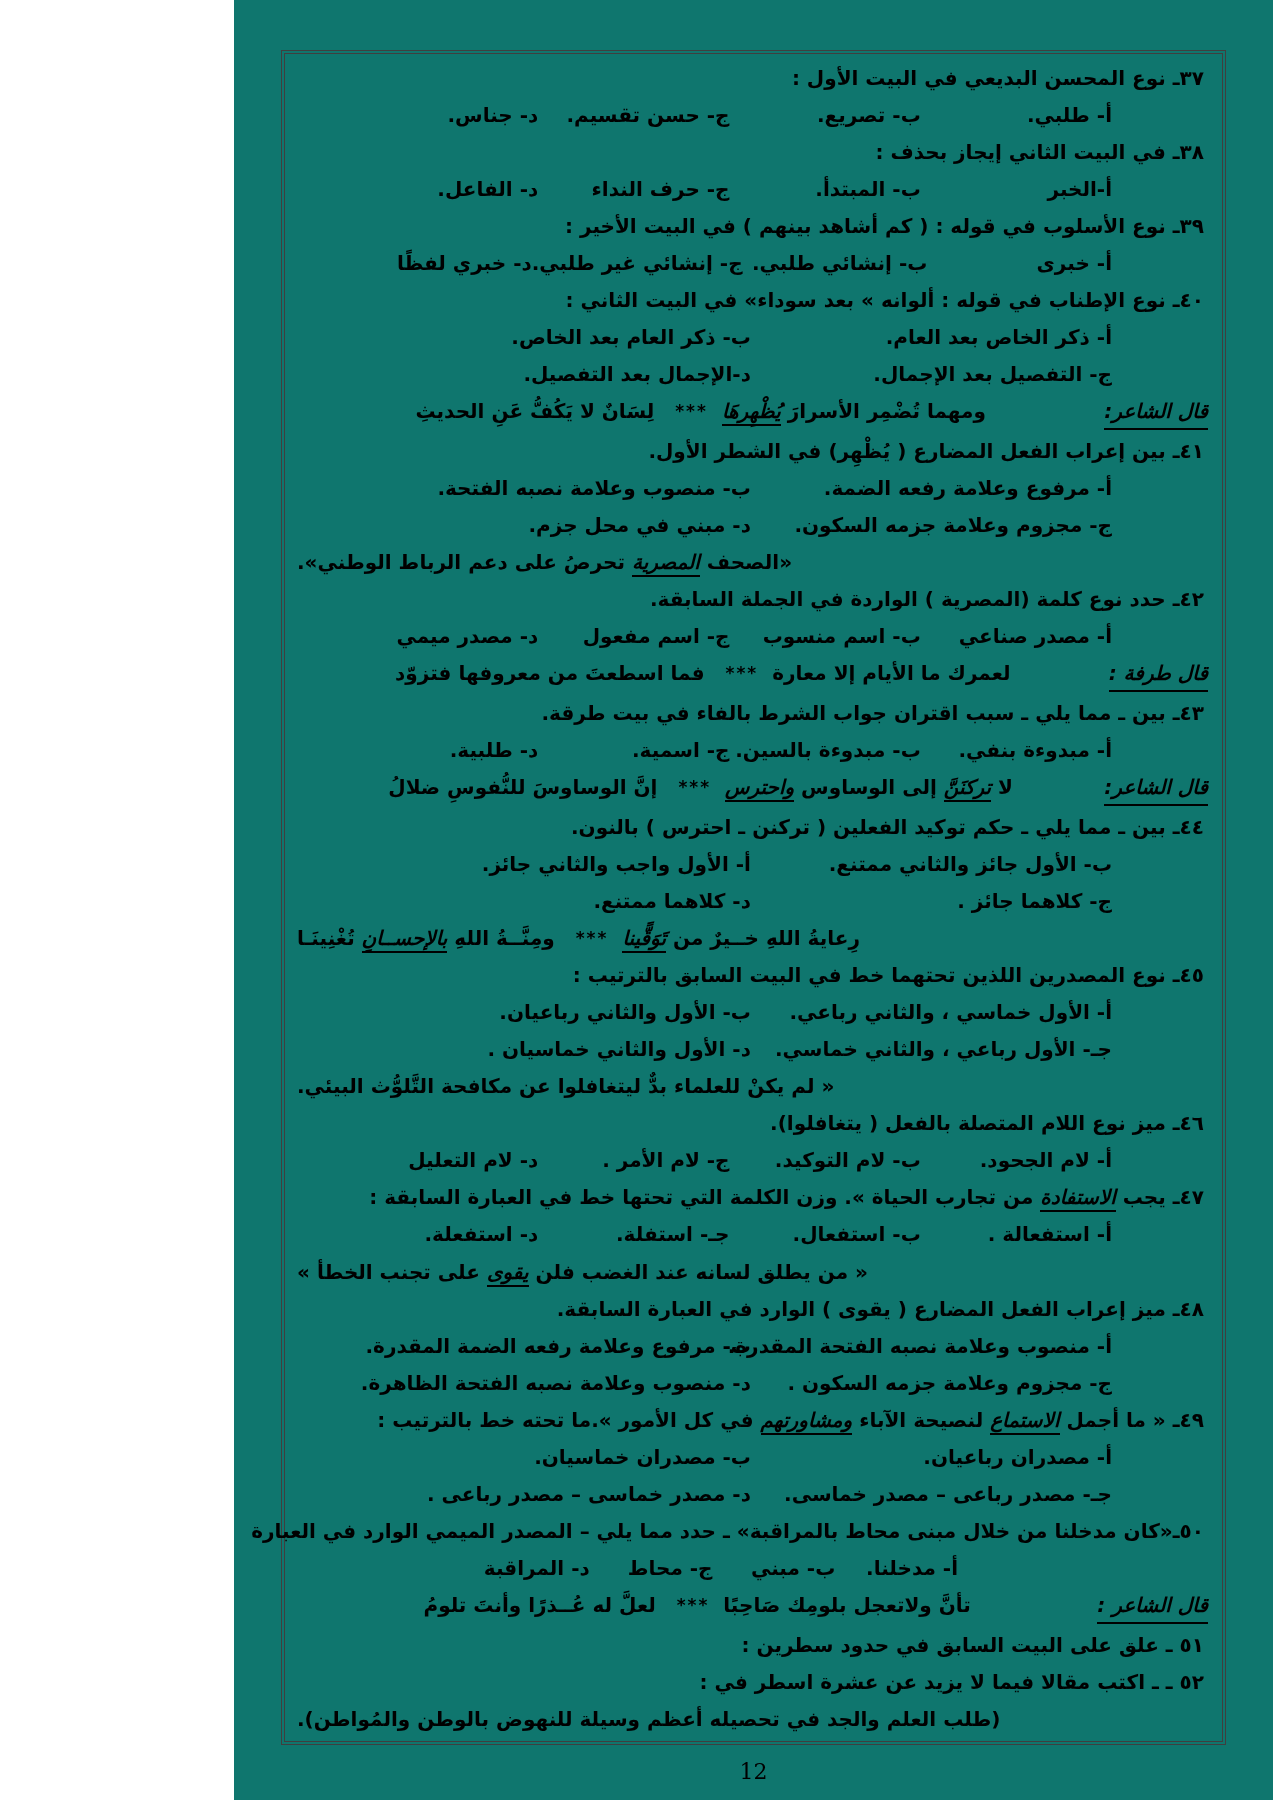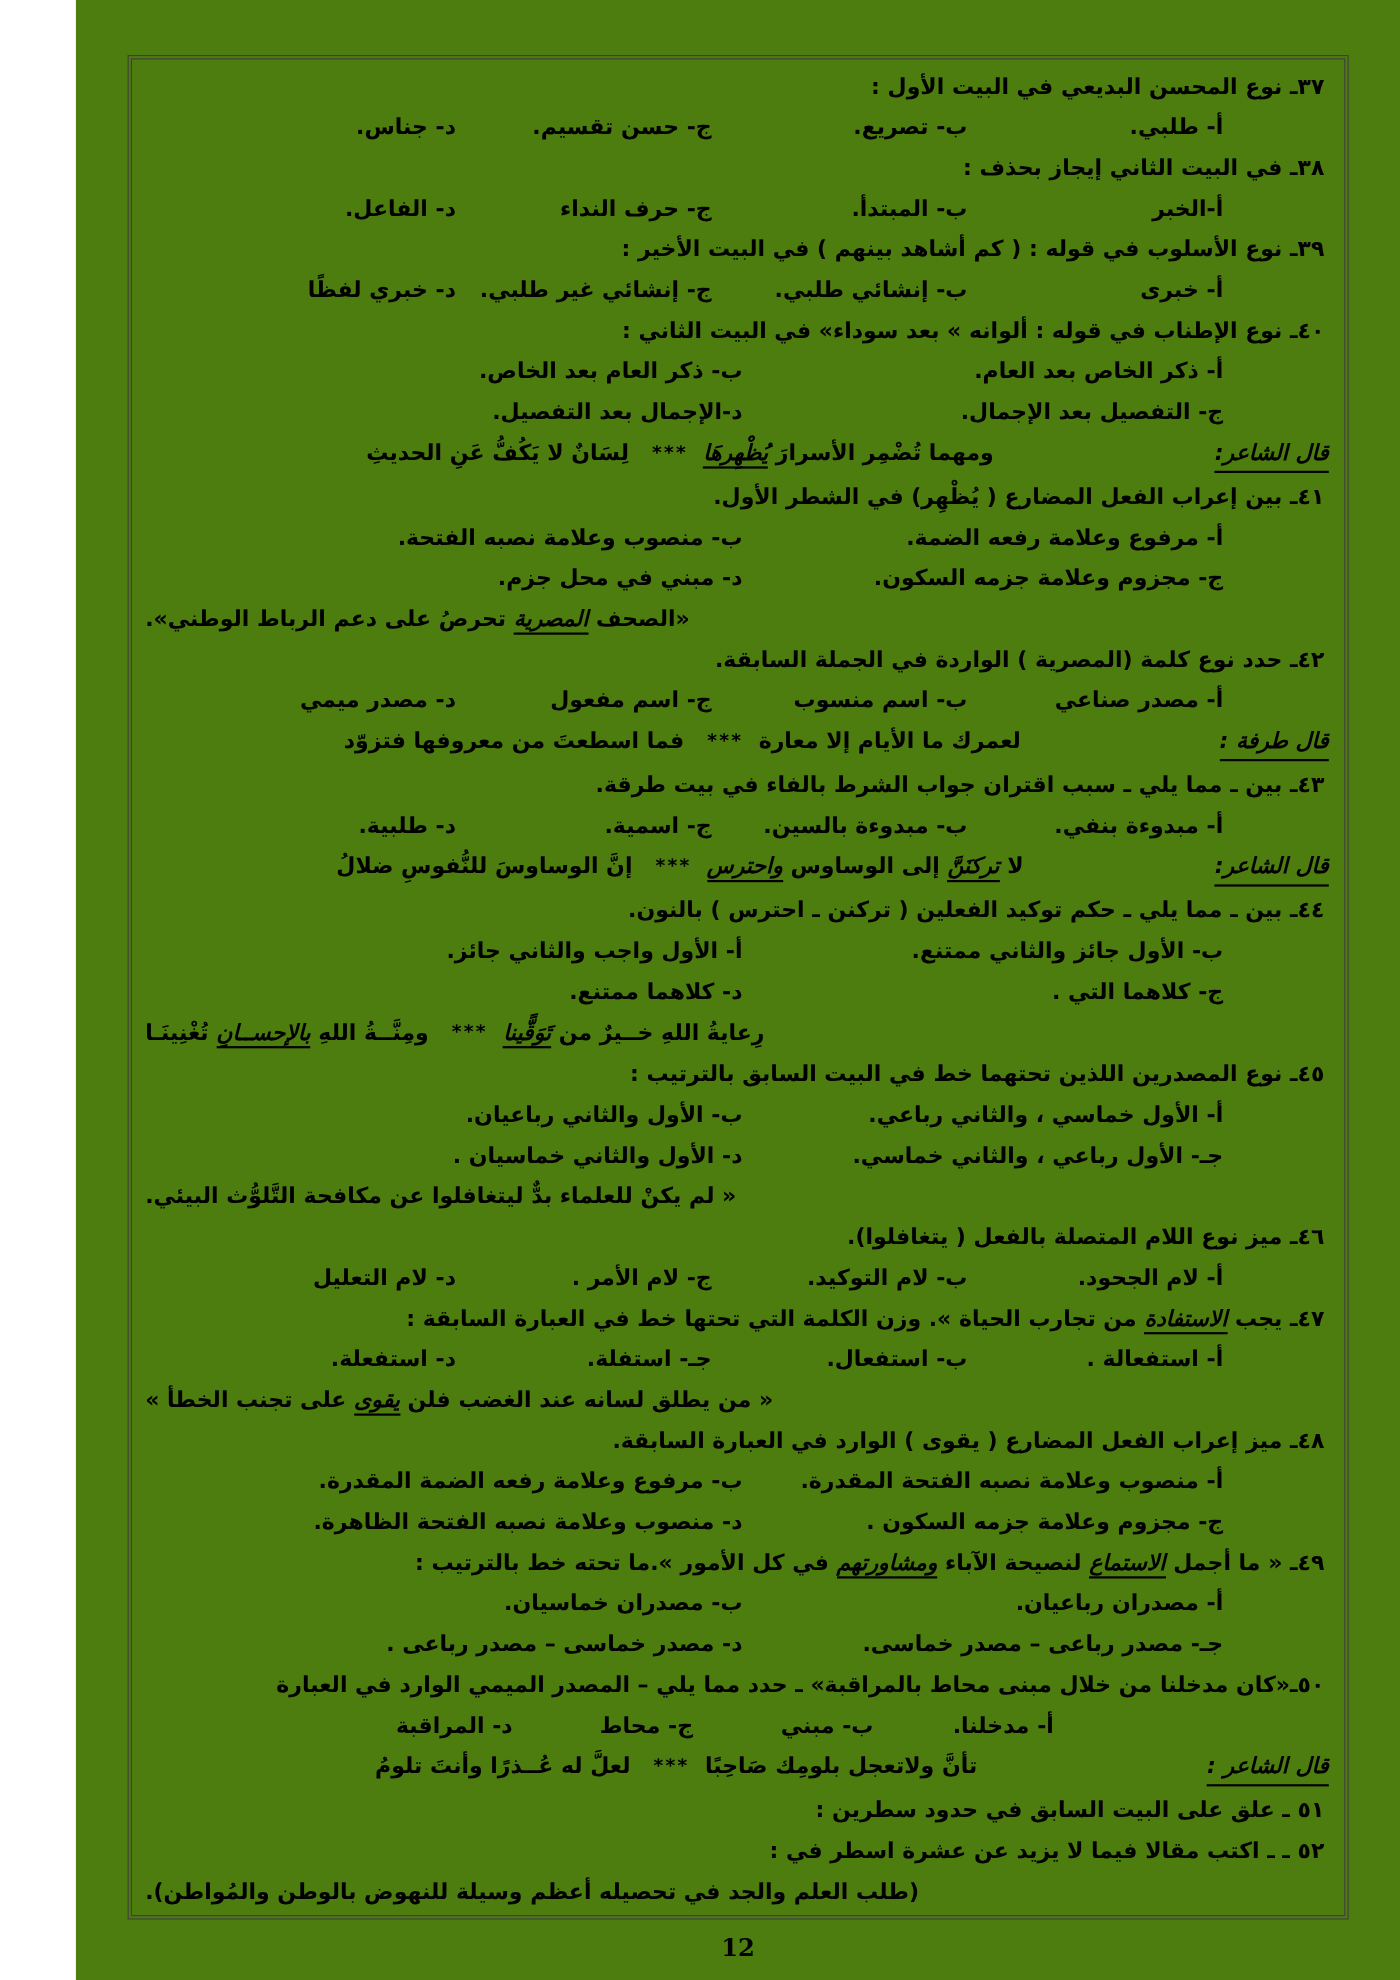--- a/index.html
+++ b/index.html
@@ -3,26 +3,25 @@
 <meta charset="utf-8">
 <style>
   html,body{margin:0;padding:0;background:#ffffff;}
   body{
     font-family:"DejaVu Sans",sans-serif;
     font-weight:bold;
     color:#000;
   }
   .page{
     position:relative;
-    width:1189px;
+    width:1039px;
     height:1800px;
-    background:#4d7c0f;
+    background:#0f766e;
     direction:rtl;
     overflow:hidden;
-    padding-left:15px;
   }
   .frame{
     position:absolute;
     top:50px; right:47px; left:47px; bottom:55px;
     border:4px double #3f3f3f;
     padding:8px 14px 6px 12px;
     display:flex;
     flex-direction:column;
     justify-content:space-between;
     font-size:20px;
@@ -53,21 +52,21 @@
     margin:0 14px;
     letter-spacing:2px;
     font-size:17px;
     vertical-align:1px;
   }
   .page-num{
     position:absolute;
     left:0; right:0; bottom:16px;
     text-align:center;
     font-family:"DejaVu Serif",serif;
-    font-weight:bold;
+    font-weight:normal;
     font-size:22px;
     direction:ltr;
   }
 </style>
 </head>
 <body>
 
 <div class="page">
   <div class="frame">
 
@@ -155,21 +154,21 @@
         <span>لا </span><span class="u">تركنَنَّ</span><span> إلى الوساوس </span><span class="u">واحترس</span><span class="stars">***</span><span> إنَّ الوساوسَ للنُّفوسِ ضلالُ</span>
       </span>
     </div>
 
     <div class="row q">٤٤ـ   بين ـ مما يلي ـ حكم توكيد الفعلين ( تركنن ـ احترس ) بالنون.</div>
     <div class="row opts opts2">
       <span>ب- الأول جائز والثاني ممتنع.</span>
       <span>أ- الأول واجب والثاني جائز.</span>
     </div>
     <div class="row opts opts2">
-      <span>ج- كلاهما التي .</span>
+      <span>ج- كلاهما جائز .</span>
       <span>د- كلاهما ممتنع.</span>
     </div>
 
     <div class="row center-line">
       <span>رِعايةُ اللهِ خــيرٌ من </span><span class="u">تَوَقًّينا</span><span class="stars">***</span><span> ومِنَّــةُ اللهِ </span><span class="u">بالإحســانِ</span><span> تُغْنِينَـا</span>
     </div>
 
     <div class="row q">٤٥ـ   نوع المصدرين اللذين تحتهما خط في البيت السابق بالترتيب :</div>
     <div class="row opts opts2">
       <span>أ- الأول خماسي ، والثاني رباعي.</span>

